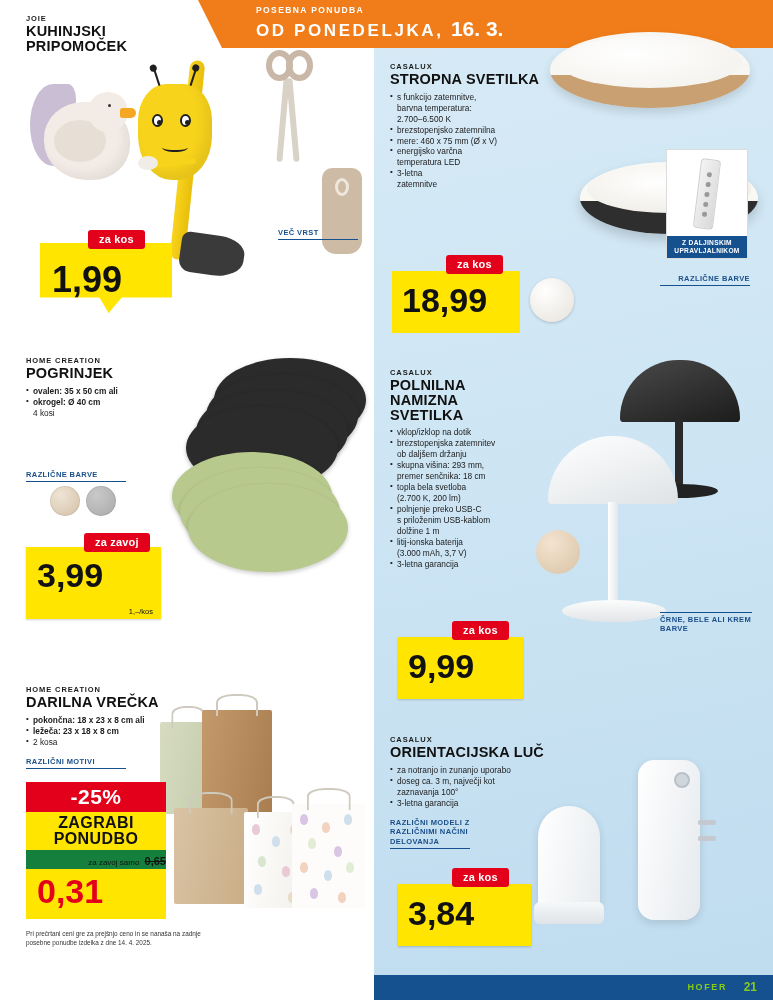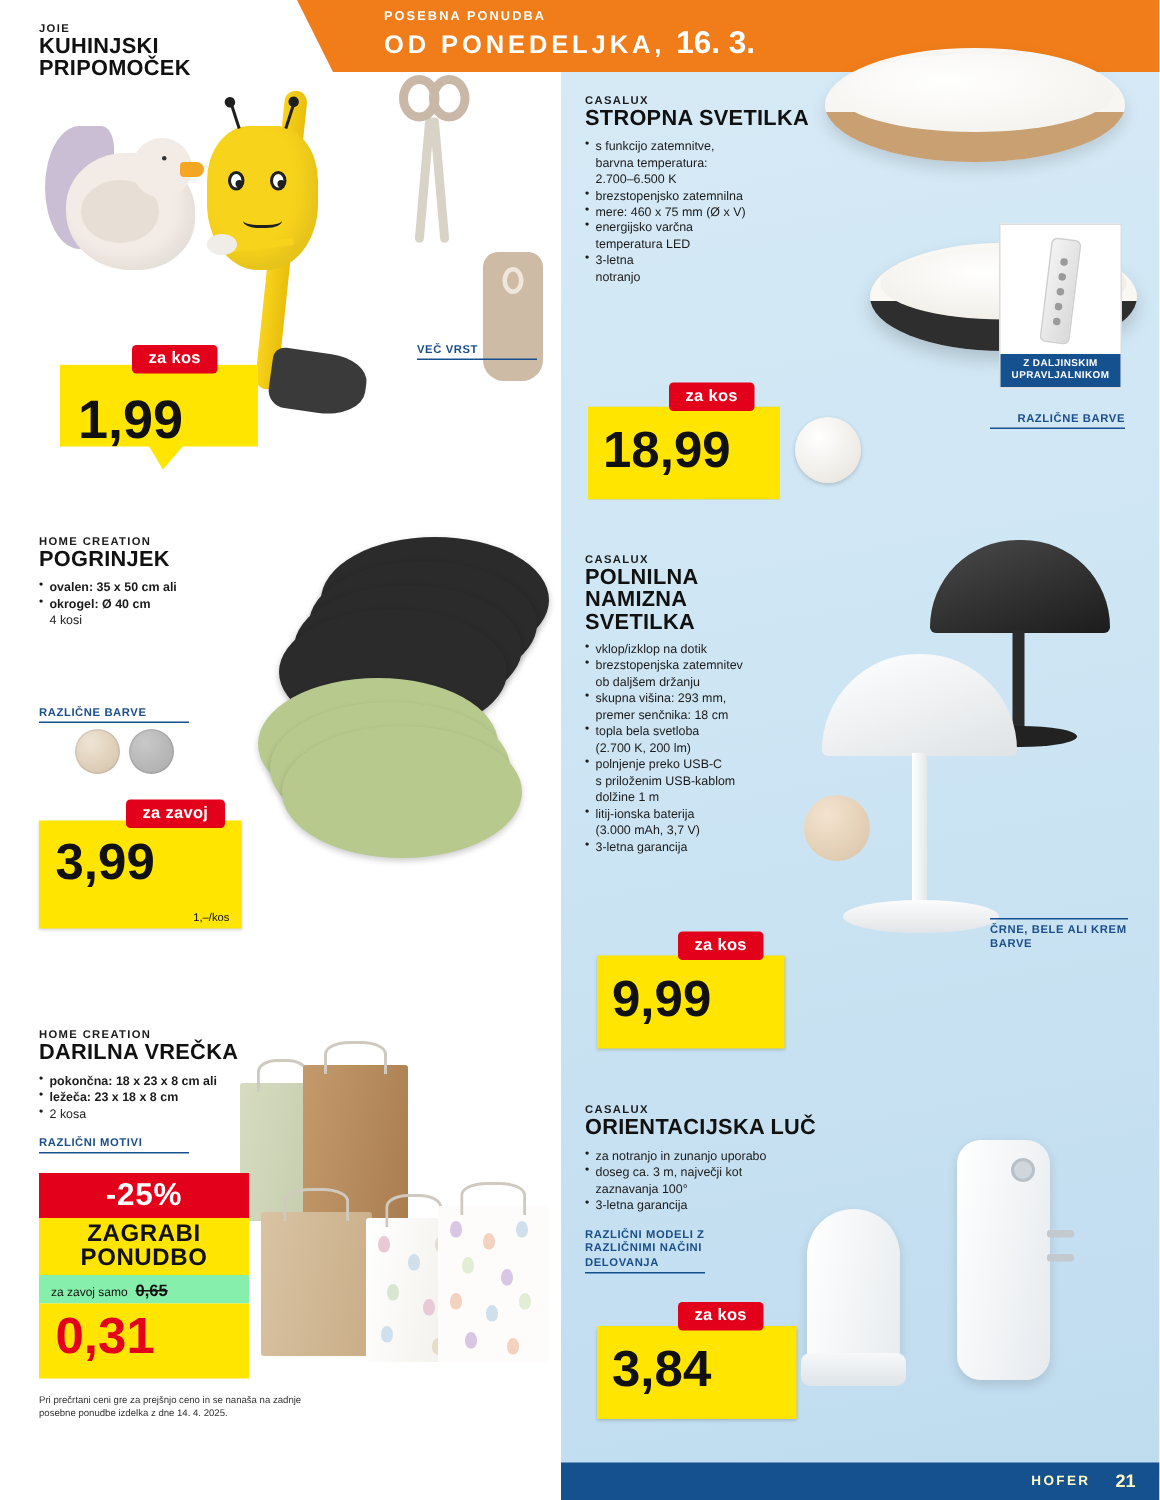--- a/index.html
+++ b/index.html
@@ -109,22 +109,23 @@
     text-align: center; line-height: 30px; z-index: 7; letter-spacing: .5px;
   }
   .zagrabi {
     position: absolute; left: 26px; top: 812px; width: 140px; height: 38px;
     background: #ffe500; z-index: 7;
     font-size: 16px; font-weight: bold; color: #111; text-align: center;
     line-height: 1.02; padding-top: 3px; letter-spacing: .4px;
   }
   .oldprice-row {
     position: absolute; left: 26px; top: 850px; width: 140px; height: 19px;
-    background: #86efac; z-index: 7; font-size: 8px; color: #111;
+    background: #15803d; z-index: 7; font-size: 8px; color: #111;
     padding: 5px 0 0 8px;
+    text-align: right;
   }
   .oldprice-row .strike {
     font-size: 11px; font-weight: bold; text-decoration: line-through;
     margin-left: 3px;
   }
   .bigprice-box {
     position: absolute; left: 26px; top: 869px; width: 140px; height: 50px;
     background: #ffe500; z-index: 7;
   }
   .bigprice-box .price {
@@ -166,21 +167,21 @@
   }
   .remote i {
     position: absolute; left: 50%; transform: translateX(-50%);
     width: 5px; height: 5px; border-radius: 50%; background: #9a9a9a;
   }
 
   
   .swatch { position: absolute; border-radius: 50%; }
   .footbar {
     position: absolute; left: 374px; top: 975px; width: 399px; height: 25px;
-    background: #15518f; color: #fef9c3;
+    background: #15518f; color: #84cc16;
   }
   .footbar .hofer {
     position: absolute; right: 46px; top: 7px; font-size: 9px; font-weight: bold;
     letter-spacing: 1.6px;
   }
   .footbar .pg {
     position: absolute; right: 16px; top: 5px; font-size: 12px; font-weight: bold;
   }
   .legal {
     position: absolute; left: 26px; top: 929px; width: 180px;
@@ -465,21 +466,21 @@
     <div class="title">STROPNA SVETILKA</div>
     <ul class="bullets">
       <li>s funkcijo zatemnitve,</li>
       <li class="nb">barvna temperatura:</li>
       <li class="nb">2.700–6.500 K</li>
       <li>brezstopenjsko zatemnilna</li>
       <li>mere: 460 x 75 mm (Ø x V)</li>
       <li>energijsko varčna</li>
       <li class="nb">temperatura LED</li>
       <li>3-letna</li>
-      <li class="nb">notranjo</li>
+      <li class="nb">zatemnitve</li>
     </ul>
   </div>
 
   <div class="remote-badge">
     <div class="remote">
       <i style="top:12px"></i>
         <i style="top:22px"></i>
         <i style="top:32px"></i>
       <i style="top:42px"></i>
         <i style="top:52px"></i>

